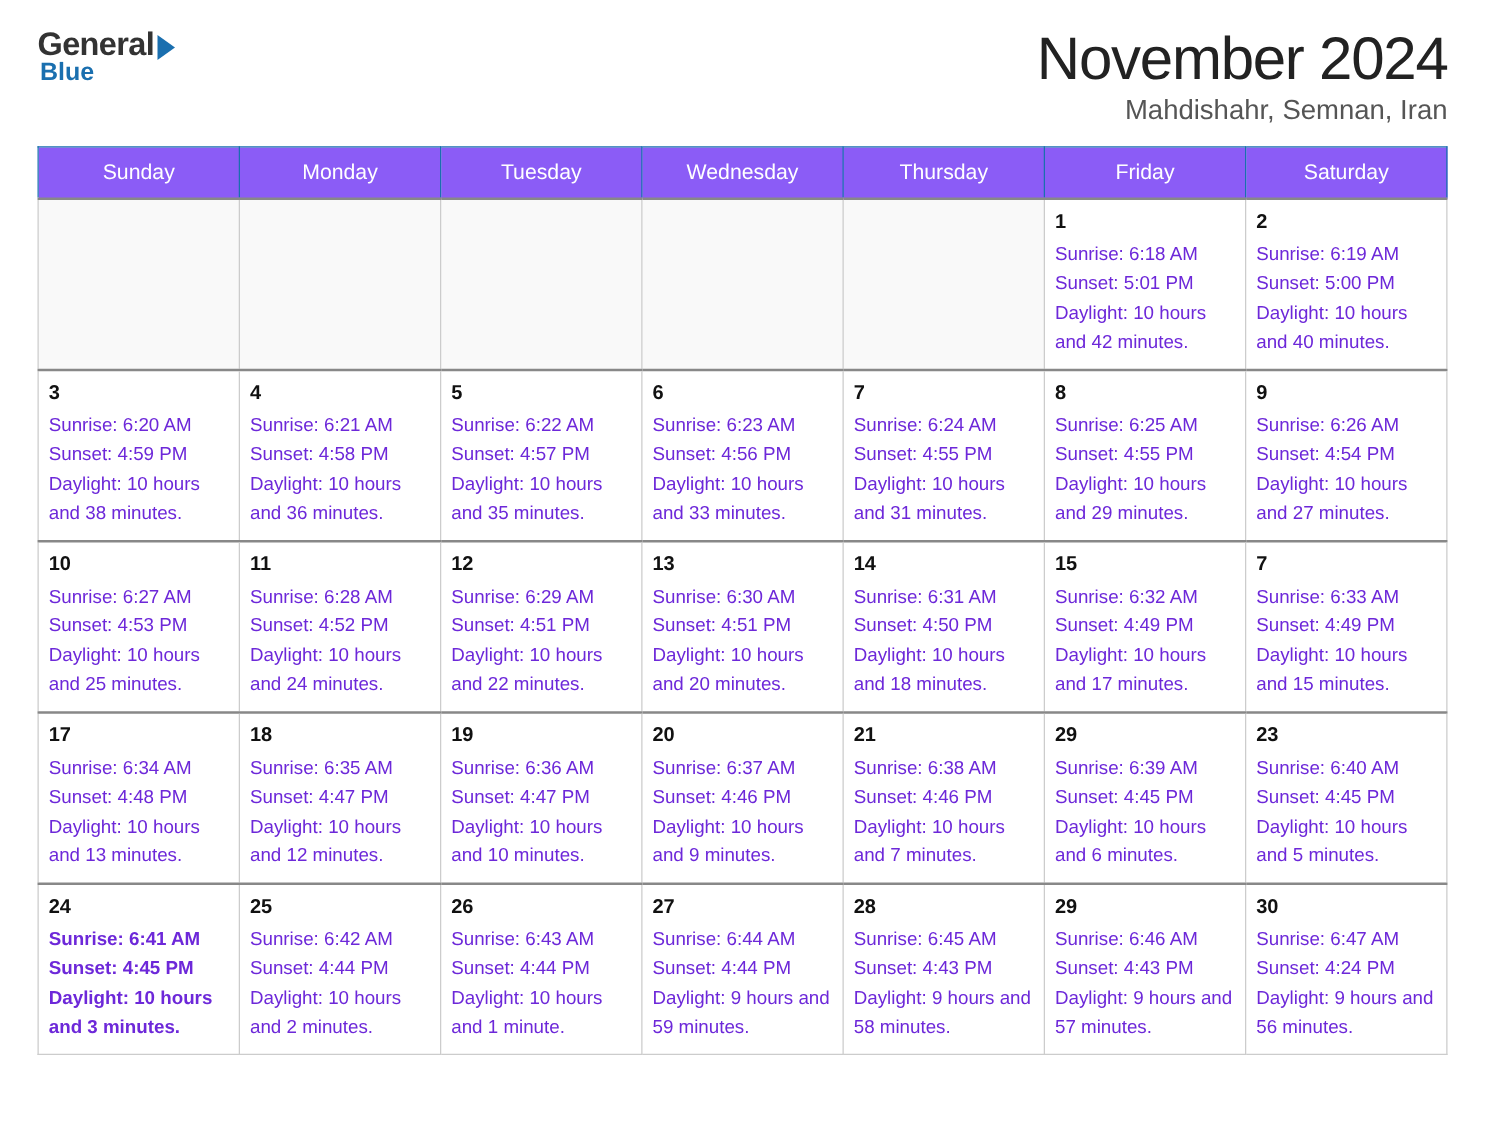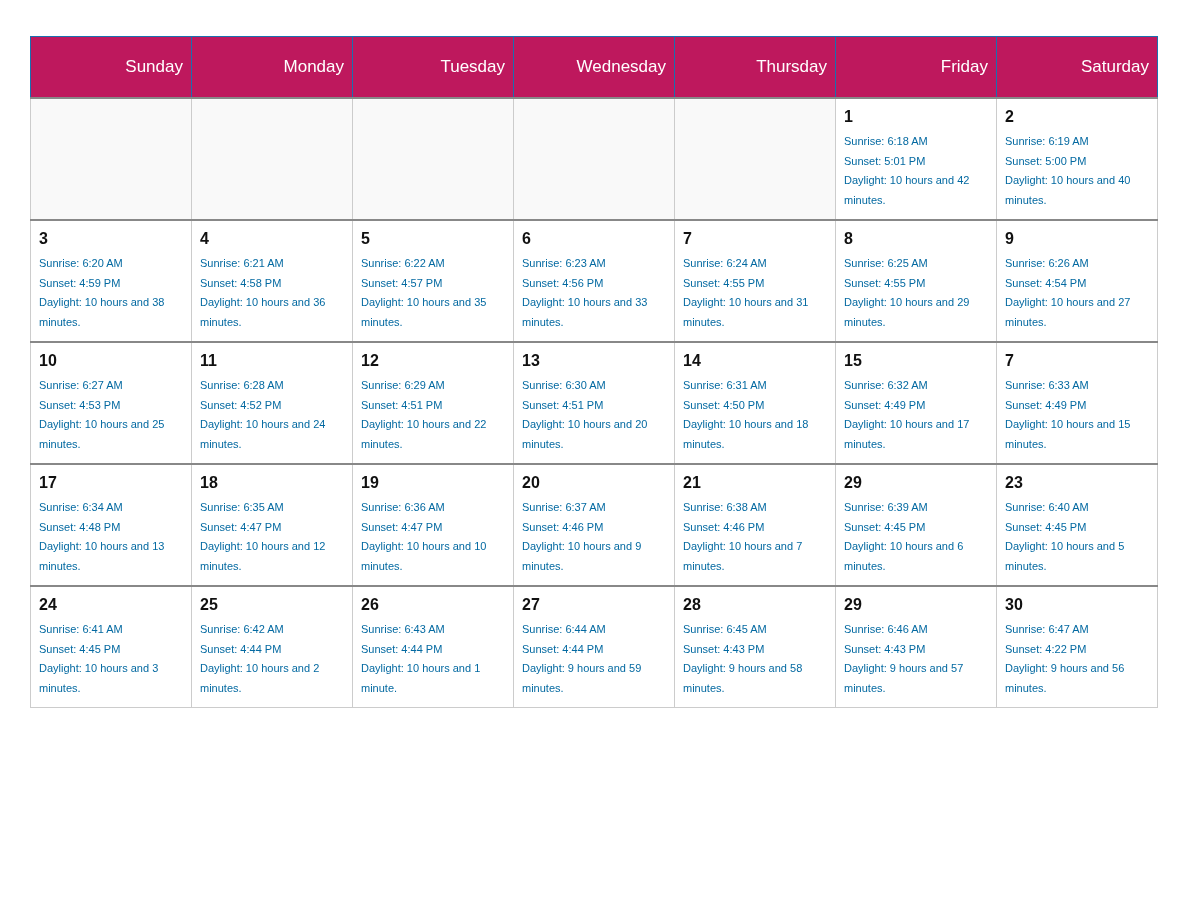--- a/index.html
+++ b/index.html
@@ -70,62 +70,74 @@
       font-size: 22px;
       color: #555;
       font-weight: normal;
     }
     .calendar {
       width: 100%;
       border-collapse: collapse;
       border: 1px solid #999;
     }
     .calendar th {
-      background-color: #be185d;
+      background-color: #8b5cf6;
       color: #fff;
       font-size: 17px;
       font-weight: normal;
-      padding: 20px 8px;
-      text-align: right;
+      padding: 10px 8px;
+      text-align: center;
       border: 1px solid #1a6faf;
     }
     .calendar td {
       width: 14.28%;
       vertical-align: top;
       padding: 6px 8px 10px 8px;
       border: 1px solid #ccc;
       min-height: 110px;
       font-size: 13px;
       color: #333;
       line-height: 1.5;
     }
     .day-num {
       font-size: 16px;
       font-weight: bold;
       display: block;
       margin-bottom: 2px;
       color: #111;
     }
     .day-info {
-      font-size: 11px;
-      color: #0369a1;
+      font-size: 15px;
+      color: #6d28d9;
       line-height: 1.55;
     }
     .empty-cell {
       background: #f9f9f9;
     }
     .week-row td {
       border-top: 2px solid #888;
     }
   </style>
 </head>
 <body>
 
 <div class="page">
   <div class="header">
+    <div class="logo">
+      <div class="logo-top">
+        <span class="logo-general">General</span>
+        <div class="logo-triangle"></div>
+        <span class="logo-blue"></span>
+      </div>
+      <span class="logo-sub">Blue</span>
+    </div>
+    <div class="title-block">
+      <div class="month-year">November 2024</div>
+      <div class="location">Mahdishahr, Semnan, Iran</div>
+    </div>
   </div>
 
   <table class="calendar">
     <thead>
       <tr>
         <th>Sunday</th>
         <th>Monday</th>
         <th>Tuesday</th>
         <th>Wednesday</th>
         <th>Thursday</th>
@@ -210,37 +222,37 @@
 Sunset: 4:46 PM
 Daylight: 10 hours and 7 minutes.</span></td>
           <td><span class="day-num">29</span><span class="day-info" style="white-space: pre-line;">Sunrise: 6:39 AM
 Sunset: 4:45 PM
 Daylight: 10 hours and 6 minutes.</span></td>
           <td><span class="day-num">23</span><span class="day-info" style="white-space: pre-line;">Sunrise: 6:40 AM
 Sunset: 4:45 PM
 Daylight: 10 hours and 5 minutes.</span></td>
         </tr>
         <tr class="week-row">
-          <td><span class="day-num">24</span><span class="day-info" style="white-space: pre-line;">Sunrise: 6:41 AM
+          <td><span class="day-num">24</span><span class="day-info" style="white-space: pre-line; font-weight: bold;">Sunrise: 6:41 AM
 Sunset: 4:45 PM
 Daylight: 10 hours and 3 minutes.</span></td>
           <td><span class="day-num">25</span><span class="day-info" style="white-space: pre-line;">Sunrise: 6:42 AM
 Sunset: 4:44 PM
 Daylight: 10 hours and 2 minutes.</span></td>
           <td><span class="day-num">26</span><span class="day-info" style="white-space: pre-line;">Sunrise: 6:43 AM
 Sunset: 4:44 PM
 Daylight: 10 hours and 1 minute.</span></td>
           <td><span class="day-num">27</span><span class="day-info" style="white-space: pre-line;">Sunrise: 6:44 AM
 Sunset: 4:44 PM
 Daylight: 9 hours and 59 minutes.</span></td>
           <td><span class="day-num">28</span><span class="day-info" style="white-space: pre-line;">Sunrise: 6:45 AM
 Sunset: 4:43 PM
 Daylight: 9 hours and 58 minutes.</span></td>
           <td><span class="day-num">29</span><span class="day-info" style="white-space: pre-line;">Sunrise: 6:46 AM
 Sunset: 4:43 PM
 Daylight: 9 hours and 57 minutes.</span></td>
           <td><span class="day-num">30</span><span class="day-info" style="white-space: pre-line;">Sunrise: 6:47 AM
-Sunset: 4:22 PM
+Sunset: 4:24 PM
 Daylight: 9 hours and 56 minutes.</span></td>
         </tr>
       </tbody>
   </table>
 </div>
 
 </body></html>

